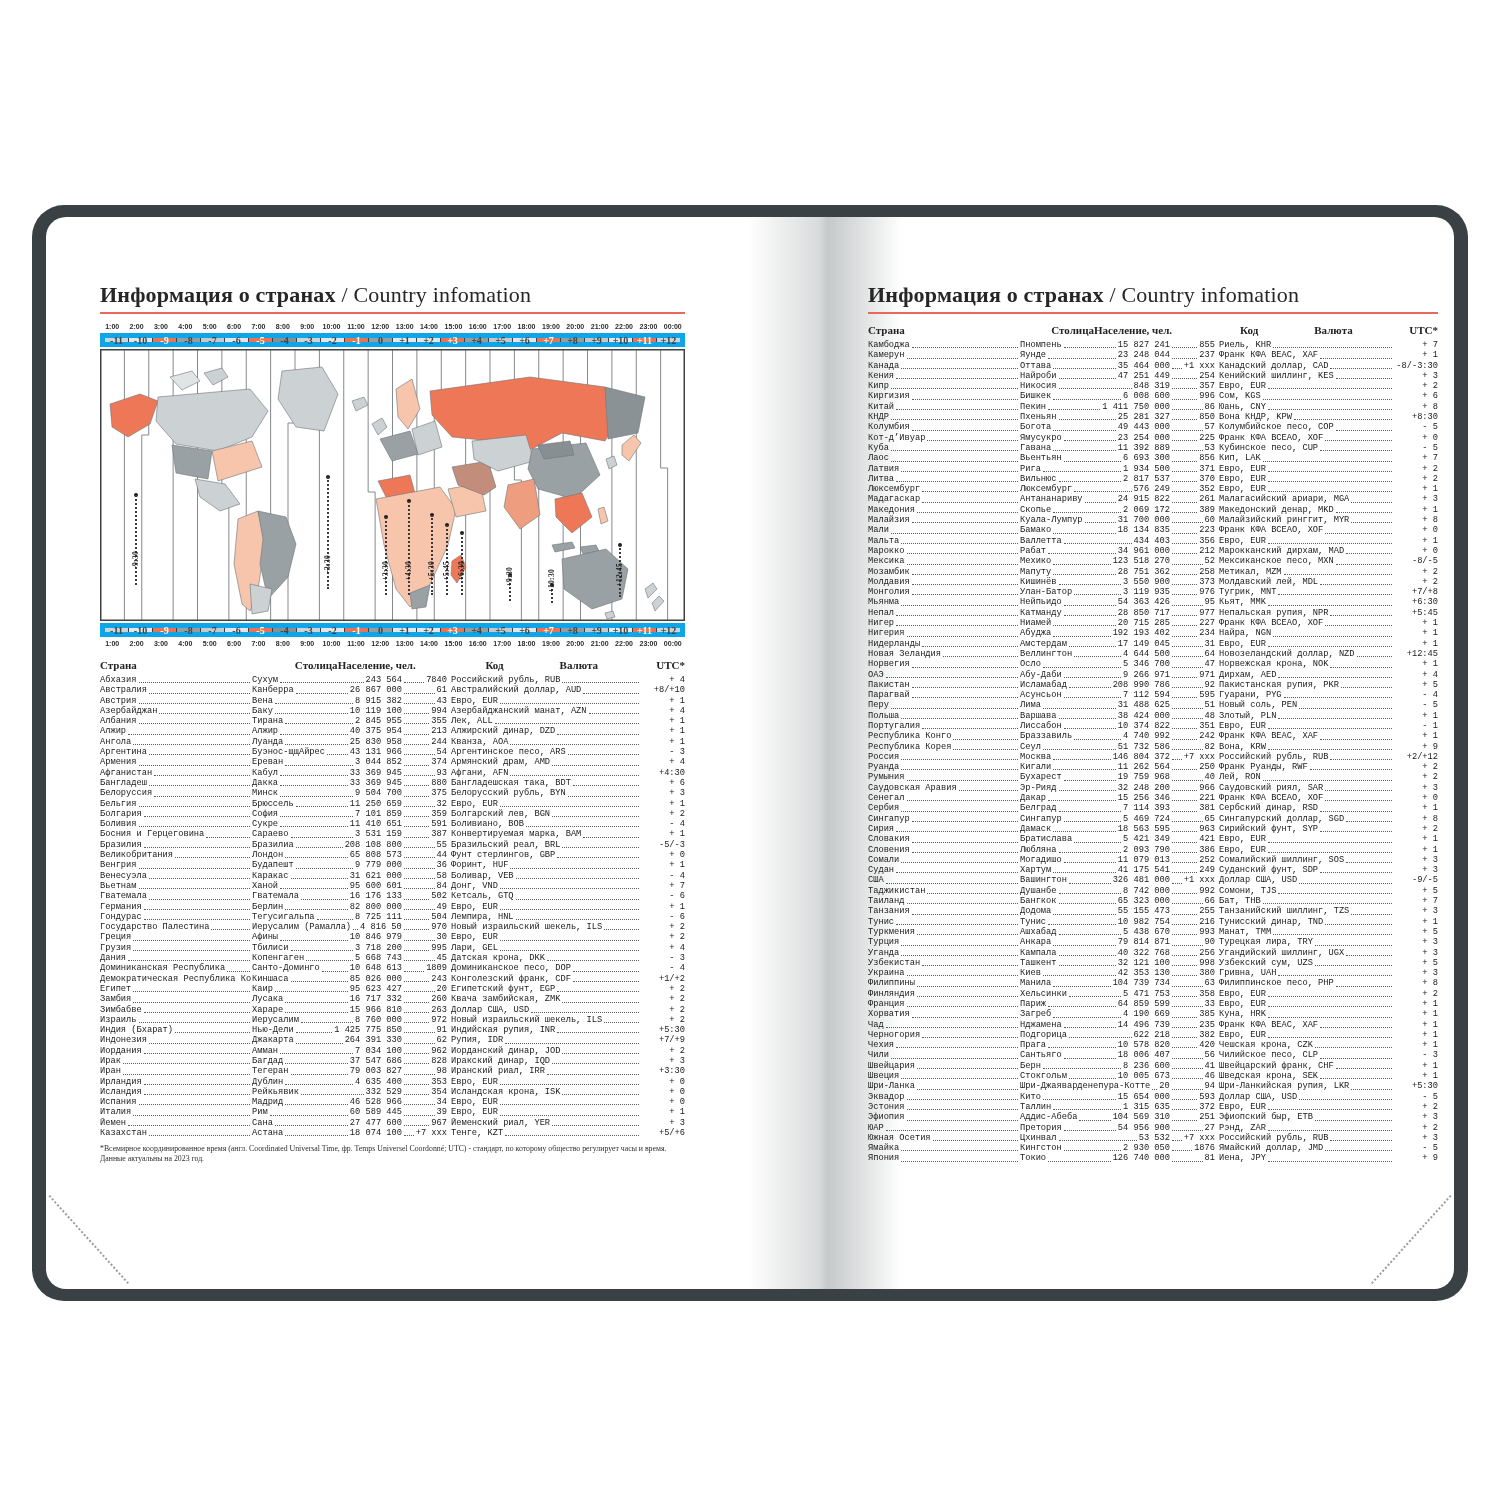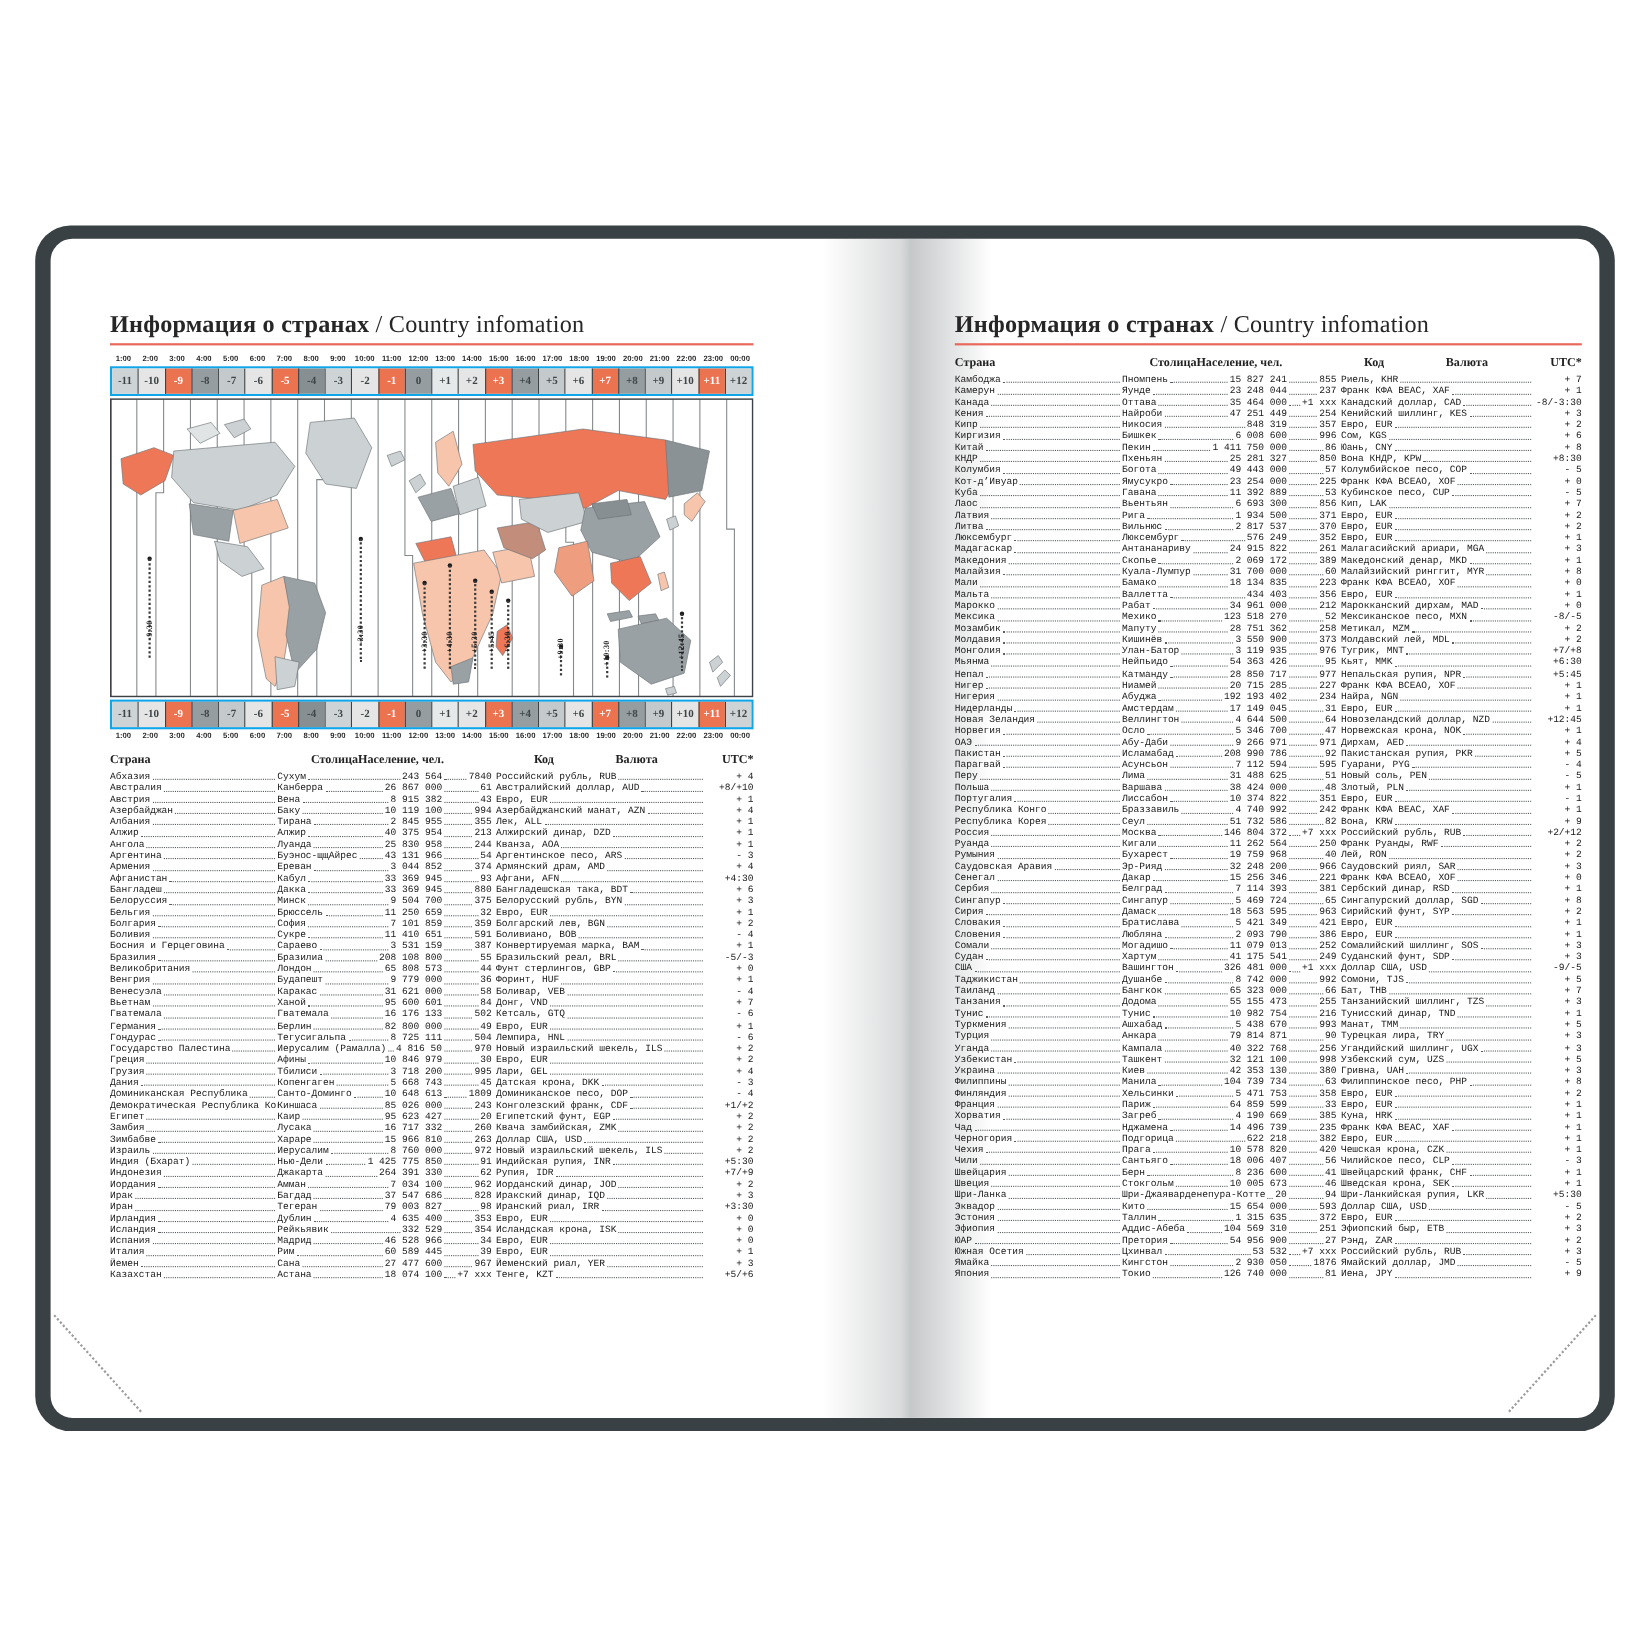--- a/index.html
+++ b/index.html
@@ -16,21 +16,21 @@
   .content-left{left:54px;top:65px;width:585px;}
   .content-right{left:118px;top:65px;width:570px;}
 
   h1{margin:0 0 4px 0;font-size:22px;font-weight:normal;letter-spacing:.2px;color:#262626;}
   h1 b{font-weight:bold;}
   .rule{height:2px;background:#e8685c;margin-bottom:8px;}
 
   
   .times{display:flex;width:100%;margin-top:2px;}
   .times span{flex:1;text-align:center;font-family:"Liberation Sans",sans-serif;font-size:7px;font-weight:bold;color:#2a2a2a;line-height:10px;}
-  .scale{display:flex;width:100%;border:2px solid #0ea5e9;box-sizing:border-box;height:27px;margin:1px 0;}
+  .scale{display:flex;width:100%;border:5px solid #0ea5e9;box-sizing:border-box;height:14px;margin:1px 0;}
   .scale .cell{flex:1;border-left:1px solid #3c4245;display:flex;align-items:center;justify-content:center;
                font-size:10px;font-weight:bold;color:#3f4547;}
   .scale .cell:first-child{border-left:none;}
   .t-s{background:#ec7350;color:#ffffff !important;}
   .t-l{background:#e5e5e5;}
   .t-g1{background:#ced3d5;}
   .t-g2{background:#969da1;}
   .t-g3{background:#c4c9cb;}
   .t-g4{background:#878f93;}
   .t-g5{background:#e6e9ea;}
@@ -39,21 +39,21 @@
   .map-wrap svg{position:absolute;left:0;top:0;}
   .callout{position:absolute;}
   .cl-dot{position:absolute;width:4px;height:4px;border-radius:50%;background:#1c1c1c;margin-left:-2px;}
   .cl-line{position:absolute;width:0;border-left:2px dotted #3a3a3a;margin-left:-1px;}
   .cl-label{position:absolute;writing-mode:vertical-rl;transform:rotate(180deg);
             font-size:7.5px;font-weight:bold;color:#222;margin-left:-5px;letter-spacing:.3px;}
 
   
   .thead{display:flex;align-items:baseline;margin-top:10px;margin-bottom:4px;font-weight:bold;font-size:11px;color:#222;gap:48px;}
   .hc1{width:152px;}
-  .hc2{width:150px;display:flex;justify-content:flex-start;}
+  .hc2{width:150px;display:flex;justify-content:flex-end;}
   .hc3{width:45px;text-align:right;}
   .hc4{flex:1;padding-left:8px;}
   .hc5{width:44px;text-align:right;}
 
   .tbody{width:100%;font-family:Liberation Mono, monospace;}
   .trow{display:flex;align-items:baseline;font-size:8.7px;line-height:10.3px;height:10.3px;color:#191919;white-space:nowrap;}
   .trow .c1{width:152px;display:flex;align-items:baseline;overflow:hidden;}
   .trow .c2{width:150px;display:flex;align-items:baseline;overflow:hidden;}
   .trow .c3{width:45px;display:flex;align-items:baseline;}
   .trow .c4{flex:1;display:flex;align-items:baseline;overflow:hidden;padding-left:4px;}
@@ -1215,20 +1215,24 @@
                 <span class="n">+7 xxx</span>
               </span>
               <span class="c4">
                 <span class="t">Тенге, KZT</span>
                 <i class="dt"></i>
               </span>
               <span class="c5">+5/+6</span>
             </div>
           </div>
 
+        <div class="footnote">
+          <div>*Всемирное координированное время (англ. Coordinated Universal Time, фр. Temps Universel Coordonné; UTC) - стандарт, по которому общество регулирует часы и время.</div>
+          <div>Данные актуальны на 2023 год.</div>
+        </div>
       </div>
       <div class="perf perf-left"></div>
     </div>
 
     <div class="page page-right">
       <div class="content content-right">
         <h1><b>Информация о странах</b><span> / </span><span>Country infomation</span></h1>
         <div class="rule"></div>
 
         <div class="thead">

